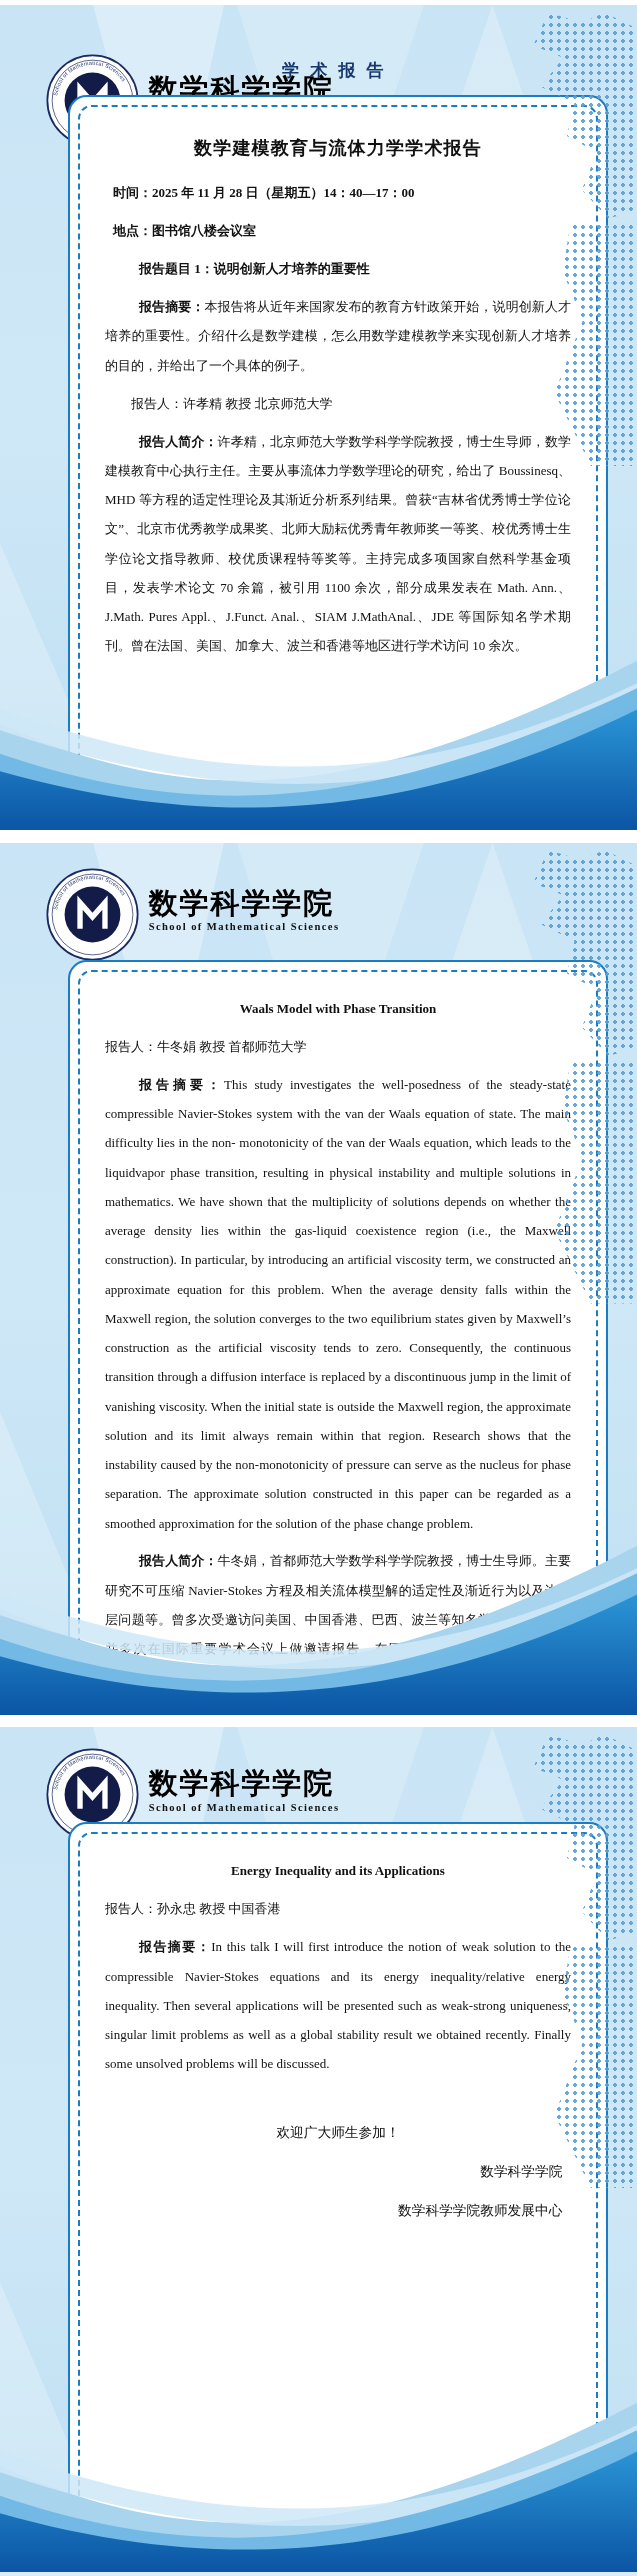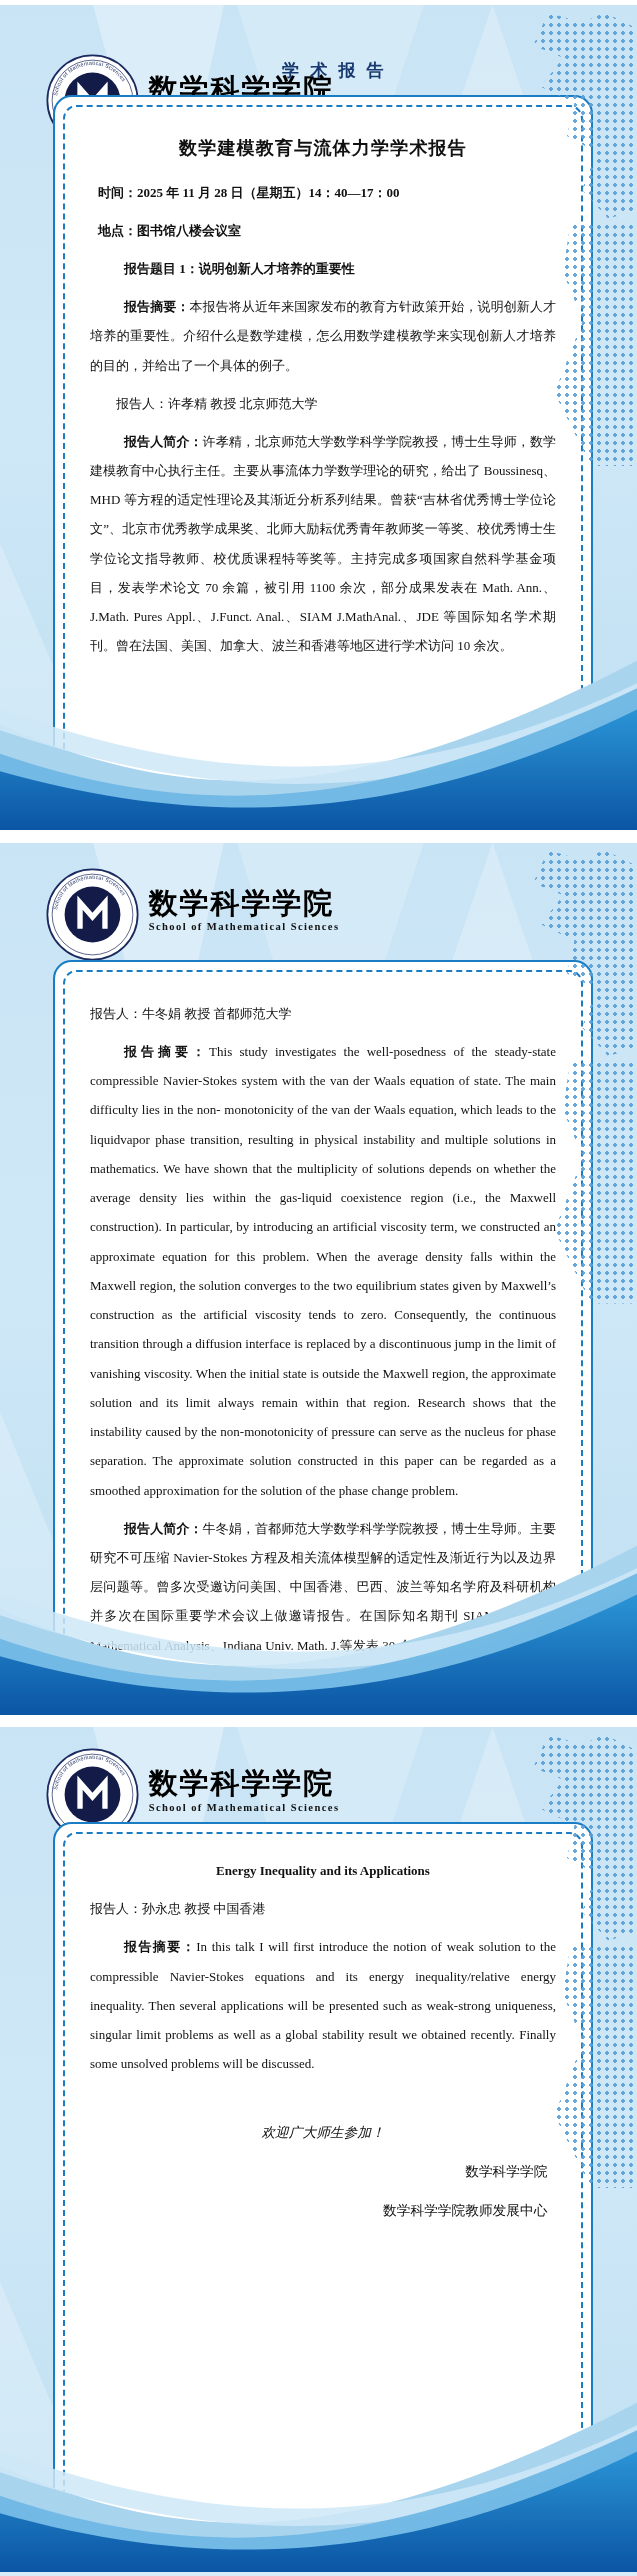--- a/index.html
+++ b/index.html
@@ -24,32 +24,32 @@
     clip-path:polygon(20% 0,100% 0,100% 100%,45% 100%,0 70%,35% 40%,10% 20%);}
 
   
   .brand{position:absolute;left:45px;display:flex;align-items:flex-start;z-index:2;}
   .brand-text{margin-left:8.7px;margin-top:21px;}
   .brand-zh{font-size:29px;font-weight:bold;letter-spacing:1.9px;color:#000;line-height:1.1;}
   .brand-en{font-size:10.6px;font-weight:bold;letter-spacing:1.4px;color:#111;margin-top:1.9px;}
   .badge{position:absolute;left:282px;top:54px;z-index:2;font-size:17px;font-weight:bold;letter-spacing:11.2px;color:#16386e;}
 
   
-  .panel{position:absolute;left:53px;width:536px;background:#ffffff;border:2.5px solid #1a7cc2;border-radius:18.7px;z-index:2;}
+  .panel{position:absolute;left:68px;width:536px;background:#ffffff;border:2.5px solid #1a7cc2;border-radius:18.7px;z-index:2;}
   .panel-inner{position:absolute;inset:8px;border:2.5px dashed #1a7cc2;border-radius:13.7px;padding:18.7px 25px 0 25px;overflow:hidden;}
   .poster1 .panel{top:90px;height:700px;}
   .poster2 .panel{top:117px;height:720px;}
   .poster3 .panel{top:95px;height:710px;}
 
   .main-title{text-align:center;font-size:18px;font-weight:bold;margin:10px 0 18.7px 0;letter-spacing:1.2px;}
   .para{font-size:13px;line-height:2.25;margin:8.7px 0;text-align:justify;}
   .indent{text-indent:2em;}
   .b{font-weight:bold;margin-left:8px;}
   .title-line2{text-align:center;font-weight:bold;font-size:13px;line-height:2.25;margin:3.7px 0;}
-  .welcome{text-align:center;font-size:13.7px;margin-top:45px;font-style:italic;}
+  .welcome{text-align:center;font-size:13.7px;margin-top:45px;}
   .sign{text-align:right;font-size:13.7px;padding-right:8.7px;margin-top:21px;}
 
   
   .wave{position:absolute;left:0;bottom:0;width:638px;height:181px;z-index:4;display:block;}
   .poster3 .wave{bottom:5px;}
   .bottom-strip{position:absolute;left:0;bottom:0;width:100%;height:5px;background:#d9ecf8;z-index:5;}
 
   
   .logo{width:95px;height:95px;flex:0 0 auto;}
   .poster1 .brand{top:48px;}
@@ -137,20 +137,21 @@
         </text>
       </svg>
       <div class="brand-text">
         <div class="brand-zh">数学科学学院</div>
         <div class="brand-en">School of Mathematical Sciences</div>
       </div>
     </header>
 
     <div class="panel">
       <div class="panel-inner">
+        <p class="title-line2">Waals Model with Phase Transition</p>
         <p class="para"><span>报告人：</span><span>牛冬娟 教授 首都师范大学</span></p>
         <p class="para indent"><span class="b">报告摘要：</span><span>This study investigates the well-posedness of the steady-state compressible Navier-Stokes system with the van der Waals equation of state. The main difficulty lies in the non- monotonicity of the van der Waals equation, which leads to the liquidvapor phase transition, resulting in physical instability and multiple solutions in mathematics. We have shown that the multiplicity of solutions depends on whether the average density lies within the gas-liquid coexistence region (i.e., the Maxwell construction). In particular, by introducing an artificial viscosity term, we constructed an approximate equation for this problem. When the average density falls within the Maxwell region, the solution converges to the two equilibrium states given by Maxwell’s construction as the artificial viscosity tends to zero. Consequently, the continuous transition through a diffusion interface is replaced by a discontinuous jump in the limit of vanishing viscosity. When the initial state is outside the Maxwell region, the approximate solution and its limit always remain within that region. Research shows that the instability caused by the non-monotonicity of pressure can serve as the nucleus for phase separation. The approximate solution constructed in this paper can be regarded as a smoothed approximation for the solution of the phase change problem.</span></p>
         <p class="para indent"><span class="b">报告人简介：</span><span>牛冬娟，首都师范大学数学科学学院教授，博士生导师。主要研究不可压缩 Navier-Stokes 方程及相关流体模型解的适定性及渐近行为以及边界层问题等。曾多次受邀访问美国、中国香港、巴西、波兰等知名学府及科研机构并多次在国际重要学术会议上做邀请报告。在国际知名期刊 SIAM Journal on Mathematical Analysis、Indiana Univ. Math. J.等发表 30 余篇学术论文。多次获得国家自然科学基金及北京市自然科学基金资助。</span></p>
       </div>
     </div>
 
     <svg class="wave" viewBox="0 0 1024 290" preserveAspectRatio="none">
       <defs>
         <linearGradient id="wg2" x1="0" y1="0" x2="0" y2="1">
           <stop offset="0" stop-color="#2b95d6"></stop>

